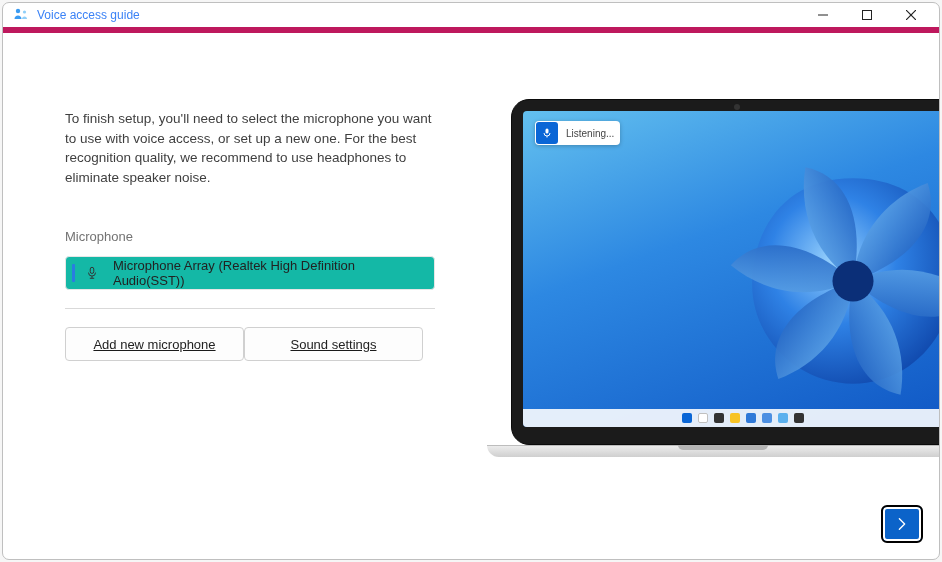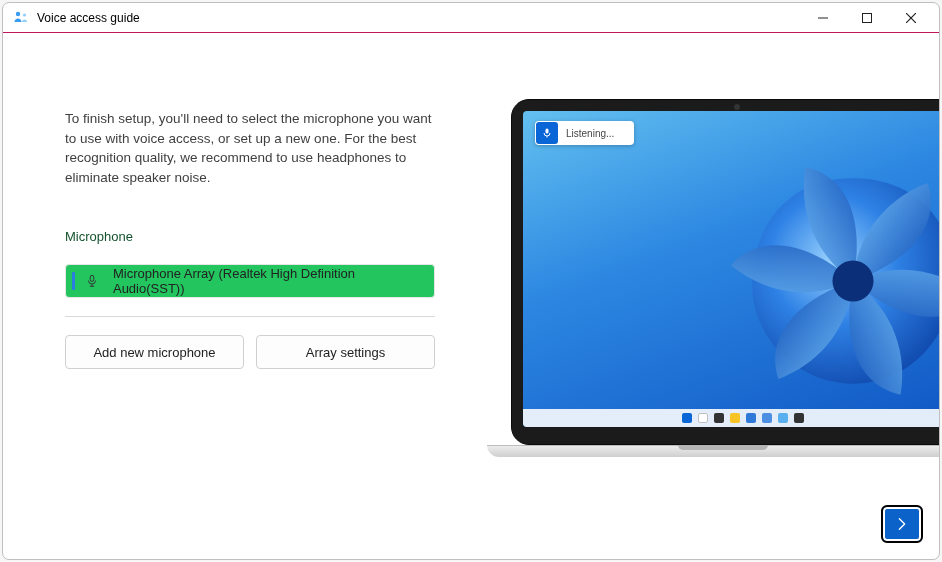--- a/index.html
+++ b/index.html
@@ -22,22 +22,22 @@
     flex-direction: column;
     position: relative;
     overflow: hidden;
   }
   .titlebar {
     height: 30px;
     display: flex;
     align-items: center;
     padding: 0 6px 0 10px;
     font-size: 12px;
-    color: #000000;
-    border-bottom: 1px solid #be185d;
+    color: #3b82f6;
+    border-bottom: 6px solid #be185d;
   }
   .titlebar .app-icon {
     width: 16px;
     height: 16px;
     margin-right: 8px;
     display: inline-flex;
     align-items: center;
   }
   .titlebar .title { flex: 0 0 auto; }
   .titlebar .spacer { flex: 1; }
@@ -69,31 +69,31 @@
   }
   p.desc {
     font-size: 13.5px;
     line-height: 1.45;
     color: #3f3f3f;
     margin: 0 0 42px 0;
     max-width: 370px;
   }
   .mic-label {
     font-size: 13px;
-    color: #14532d;
-    margin-bottom: 20px;
+    color: #737373;
+    margin-bottom: 12px;
   }
   .mic-row {
     display: flex;
     align-items: center;
     height: 34px;
     width: 370px;
     border: 1px solid #e6e6e6;
     border-radius: 4px;
-    background: #22c55e;
+    background: #14b8a6;
     padding: 0 8px 0 6px;
     gap: 10px;
     font-size: 13px;
     color: #222;
   }
   .mic-row .level-bar {
     width: 3px;
     height: 18px;
     background: #2a7de1;
     border-radius: 1px;
@@ -101,21 +101,22 @@
   .mic-row .mic-icon { display: inline-flex; }
   .mic-row .mic-name { padding-left: 4px; }
   .divider {
     width: 370px;
     height: 1px;
     background: #d9d9d9;
     margin: 18px 0 18px 0;
   }
   .btn-row {
     display: flex;
-    gap: 12px;
+    gap: 0;
+    text-decoration: underline;
   }
   .btn {
     width: 179px;
     height: 34px;
     display: inline-flex;
     align-items: center;
     justify-content: center;
     border: 1px solid #d0d0d0;
     border-radius: 4px;
     background: #fdfdfd;
@@ -190,21 +191,21 @@
   }
   .listening-pill {
     position: absolute;
     left: 12px;
     top: 10px;
     height: 24px;
     background: #fff;
     border-radius: 4px;
     display: flex;
     align-items: center;
-    padding-right: 20px;
+    padding-right: 6px;
     box-shadow: 0 1px 4px rgba(0,0,0,0.25);
   }
   .listening-pill .mic-box {
     width: 22px;
     height: 22px;
     background: #0a66d6;
     border-radius: 3px;
     margin: 1px 8px 1px 1px;
     display: flex;
     align-items: center;
@@ -300,21 +301,21 @@
             <line x1="5.5" y1="14" x2="10.5" y2="14" stroke="#333" stroke-width="1.1"></line>
           </svg>
         </span>
         <span class="mic-name">Microphone Array (Realtek High Definition Audio(SST))</span>
       </div>
 
       <div class="divider"></div>
 
       <div class="btn-row">
         <div class="btn">Add new microphone</div>
-        <div class="btn">Array settings</div>
+        <div class="btn">Sound settings</div>
       </div>
     </div>
 
     <div class="right">
       <div class="laptop">
         <div class="bezel">
           <span class="camera"></span>
         </div>
         <div class="screen">
           <svg class="bloom" viewBox="0 0 300 300">

